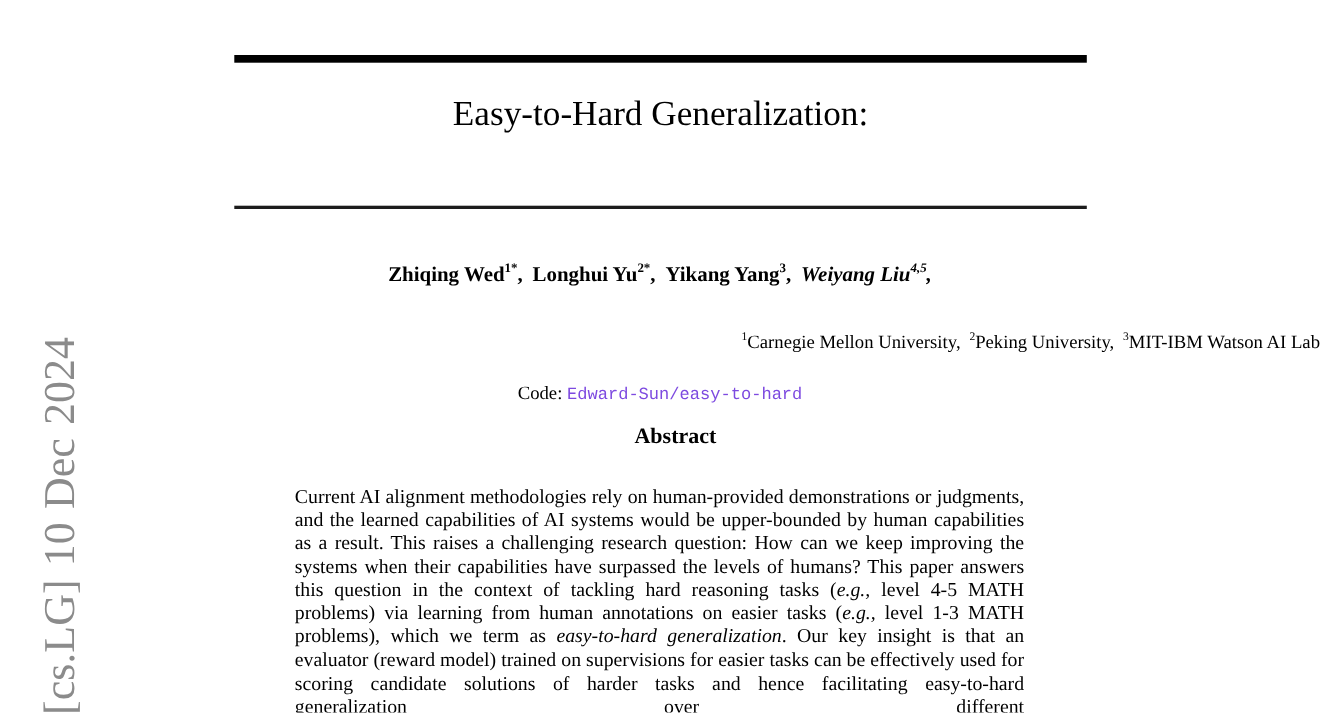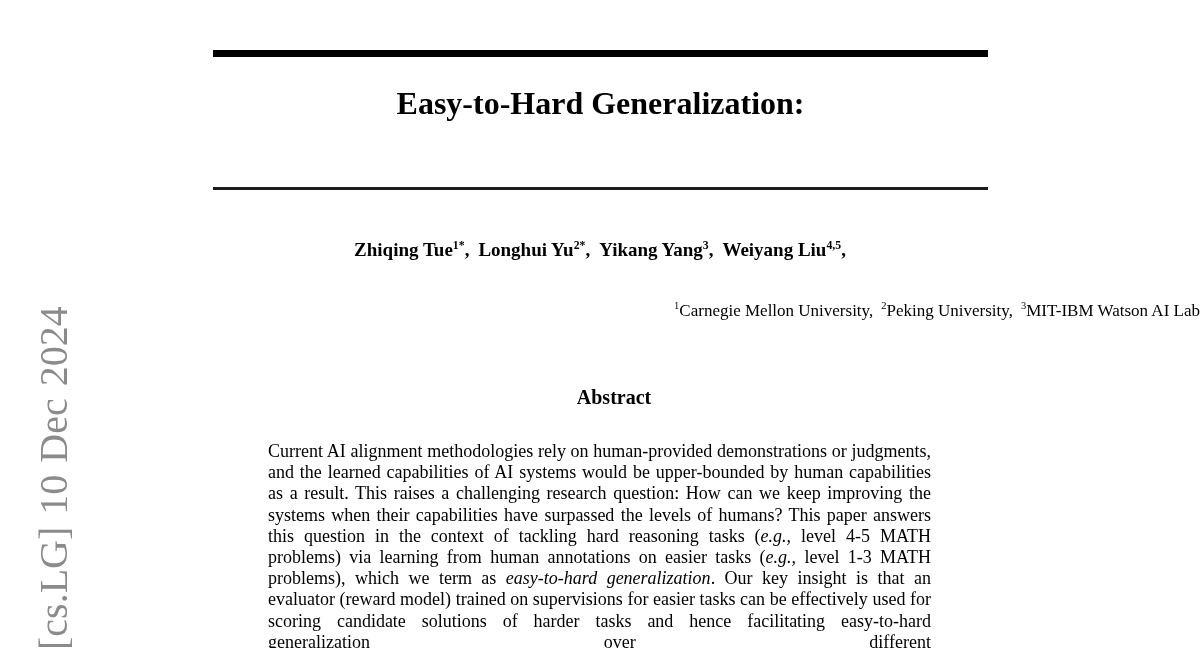--- a/index.html
+++ b/index.html
@@ -45,41 +45,41 @@
     background: #1c1c1c;
   }
 
   .title {
     position: absolute;
     left: 213px;
     top: 83px;
     width: 775px;
     text-align: center;
     font-size: 32px;
-    font-weight: bold;
+    font-weight: normal;
     line-height: 40px;
   }
 
   .authors {
     position: absolute;
     left: 0;
     top: 236px;
     width: 1200px;
     text-align: center;
     font-size: 19px;
     font-weight: bold;
     line-height: 27px;
   }
   .authors sup {
     font-weight: bold;
     font-size: 62%;
     line-height: 0;
   }
   .author { margin-right: 9px; }
-  .author:last-child { margin-right: 0; }
+  .author:last-child { margin-right: 0; font-style: italic; }
 
   .affiliations {
     position: absolute;
     left: 0;
     top: 300px;
     width: 1200px;
     text-align: right;
     font-size: 17px;
     line-height: 22px;
   }
@@ -136,28 +136,32 @@
   <div class="rule-thick"></div>
 
   <h1 class="title">
     <span>Easy-to-Hard Generalization:</span><br>
   </h1>
 
   <div class="rule-thin"></div>
 
   <div class="authors">
     <div>
-      <span class="author"><span>Zhiqing Tue</span><sup>1*</sup><span>,</span></span><span class="author"><span>Longhui Yu</span><sup>2*</sup><span>,</span></span><span class="author"><span>Yikang Yang</span><sup>3</sup><span>,</span></span><span class="author"><span>Weiyang Liu</span><sup>4,5</sup><span>,</span></span>
+      <span class="author"><span>Zhiqing Wed</span><sup>1*</sup><span>,</span></span><span class="author"><span>Longhui Yu</span><sup>2*</sup><span>,</span></span><span class="author"><span>Yikang Yang</span><sup>3</sup><span>,</span></span><span class="author"><span>Weiyang Liu</span><sup>4,5</sup><span>,</span></span>
     </div>
   </div>
 
   <div class="affiliations">
     <div>
       <span class="affil"><sup>1</sup><span>Carnegie Mellon University</span><span>,</span></span><span class="affil"><sup>2</sup><span>Peking University</span><span>,</span></span><span class="affil"><sup>3</sup><span>MIT-IBM Watson AI Lab</span><span></span></span>
     </div>
   </div>
 
+  <div class="code-line">
+    <span>Code:</span>
+    <a class="code-link">Edward-Sun/easy-to-hard</a>
+  </div>
 
   <div class="abstract-heading">Abstract</div>
 
   <p class="abstract-body"><span>Current AI alignment methodologies rely on human-provided demonstrations or judgments, and the learned capabilities of AI systems would be upper-bounded by human capabilities as a result. This raises a challenging research question: How can we keep improving the systems when their capabilities have surpassed the levels of humans? This paper answers this question in the context of tackling hard reasoning tasks (</span><span class="it">e.g.,</span><span> level 4-5 MATH problems) via learning from human annotations on easier tasks (</span><span class="it">e.g.,</span><span> level 1-3 MATH problems), which we term as </span><span class="it">easy-to-hard generalization</span><span>. Our key insight is that an evaluator (reward model) trained on supervisions for easier tasks can be effectively used for scoring candidate solutions of harder tasks and hence facilitating easy-to-hard generalization over different</span></p>
 
 </div>
 
 </body></html>

